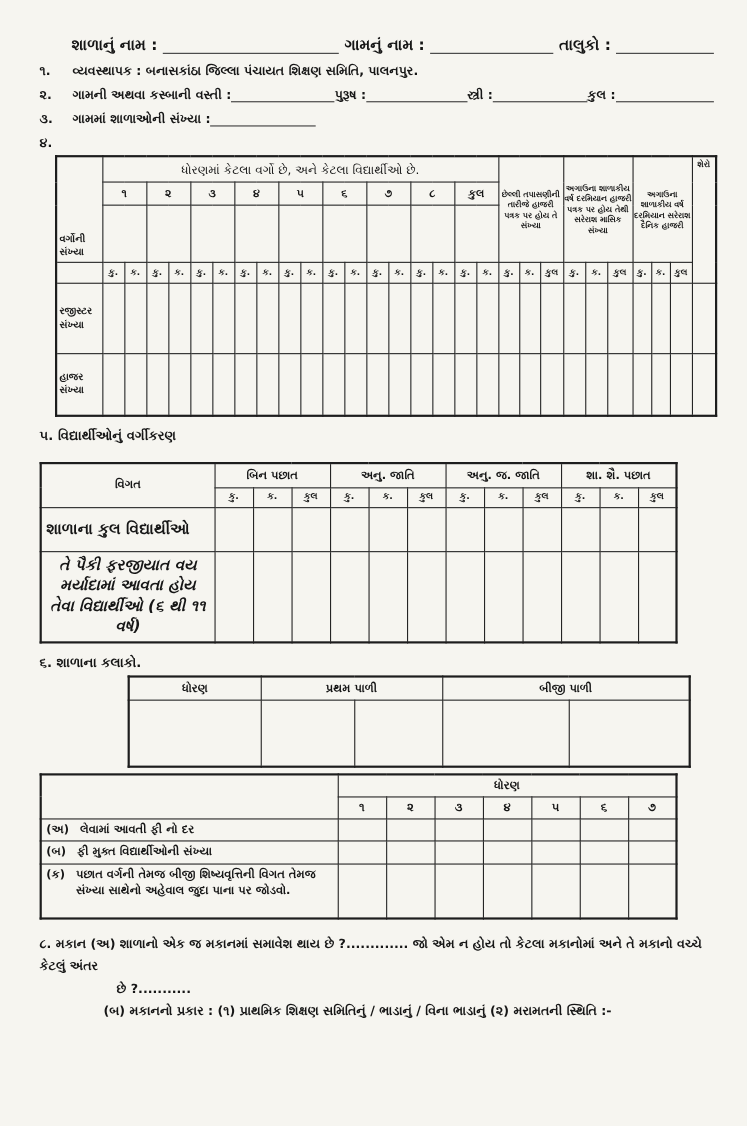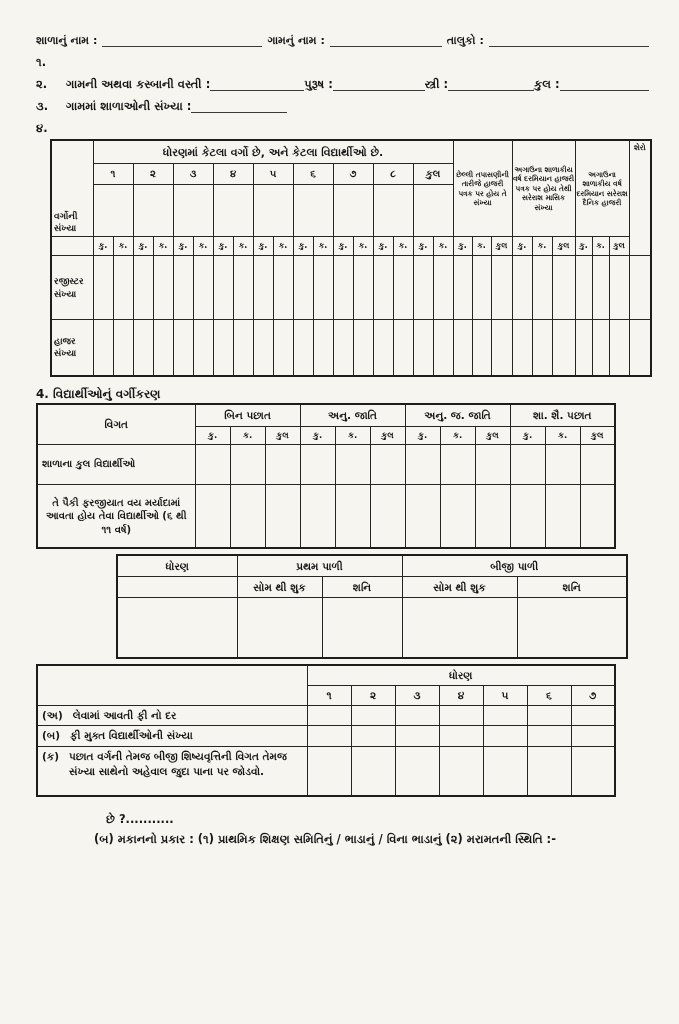--- a/index.html
+++ b/index.html
@@ -8,57 +8,57 @@
     background:#f6f5f0;
     font-family:"DejaVu Sans",sans-serif;
     color:#161616;
     -webkit-font-smoothing:antialiased;
   }
   .page{padding:20px 30px 0 36px;}
 
   .org-line{text-align:center;font-size:13.5px;font-weight:600;letter-spacing:.2px;}
   .doc-title{text-align:center;font-size:21px;font-weight:700;margin-top:3px;}
 
-  .form-line{display:flex;align-items:flex-end;font-size:11px;font-weight:600;margin-top:13px;gap:5px;white-space:nowrap;}
+  .form-line{display:flex;align-items:flex-end;font-size:14px;font-weight:600;margin-top:13px;gap:5px;white-space:nowrap;margin-left:29px;}
   .blank{border-bottom:1.3px solid #3a3a3a;height:13px;display:inline-block;}
   .grow{flex:1;}
 
   .sec1-head{text-align:center;font-size:16.5px;font-weight:700;margin-top:9px;}
 
   .item{display:flex;align-items:flex-end;font-size:11.5px;font-weight:600;margin-top:8px;white-space:nowrap;}
   .item .no{width:30px;flex:none;}
 
   table{border-collapse:collapse;table-layout:fixed;}
   td{border:1px solid #252525;padding:0 1px;overflow:hidden;vertical-align:middle;}
   .t-outer{border:2px solid #1d1d1d;}
 
   
   .t4{width:596px;margin-top:4px;margin-left:14px;}
   .t4 td{font-size:9.5px;}
-  .t4 .mainhdr{text-align:center;font-weight:700;font-size:11px;height:22px;}
+  .t4 .mainhdr{text-align:center;font-weight:400;font-size:11px;height:22px;}
   .t4 .stdno{text-align:center;font-weight:700;font-size:10px;height:20px;}
   .t4 .tiny{font-size:7.3px;line-height:1.3;text-align:center;padding:1px 0;font-weight:600;vertical-align:middle;}
   .t4 .remhdr{font-size:7.6px;text-align:center;vertical-align:top;font-weight:600;padding-top:2px;}
   .t4 .sub{font-size:8px;text-align:center;height:18px;font-weight:600;padding:0;}
   .t4 .rowlbl{font-size:9px;line-height:1.35;font-weight:600;padding:2px;}
   .t4 .clslbl{vertical-align:bottom;}
   .t4 .rc{height:52px;}
   .t4 .re{height:64px;}
   .t4 .rf{height:56px;}
 
   
   .sec-head{font-size:12px;font-weight:700;margin-top:10px;}
-  .t5{width:483px;margin-top:2px;padding-left:40px;}
+  .t5{width:483px;margin-top:17px;padding-left:40px;}
   .t5 .grp{text-align:center;font-weight:700;font-size:10.5px;height:21px;}
   .t5 .det{text-align:center;font-weight:700;font-size:10.5px;}
   .t5 .sub{text-align:center;font-size:8.5px;font-weight:600;height:17px;}
-  .t5 .rowlbl{font-size:10px;font-weight:600;padding:3px 4px;line-height:1.35;}
+  .t5 .rowlbl{font-size:14px;font-weight:600;padding:3px 4px;line-height:1.35;}
   .t5 .r1{height:40px;}
   .t5 .r2{height:64px;}
-  .t5 .ctr{text-align:center;}
+  .t5 .ctr{text-align:center;font-style:italic;}
 
   
   .t6{width:510px;margin-left:80px;margin-top:5px;}
   .t6 td{text-align:center;font-size:10.5px;font-weight:600;}
   .t6 .h{height:20px;font-weight:700;}
   .t6 .d{height:60px;}
 
   
   .t7{width:578px;margin-top:5px;}
   .t7 .h{text-align:center;font-weight:700;font-size:10.5px;height:19px;}
@@ -86,20 +86,21 @@
     <span>ગામનું નામ :</span>
     <span class="blank" style="width:112px"></span>
     <span>તાલુકો :</span>
     <span class="blank grow"></span>
   </div>
 
 
 
   <div class="item">
     <span class="no">૧.</span>
+    <span>વ્યવસ્થાપક : બનાસકાંઠા જિલ્લા પંચાયત શિક્ષણ સમિતિ, પાલનપુર.</span>
   </div>
 
   <div class="item">
     <span class="no">૨.</span>
     <span>ગામની અથવા કસ્બાની વસ્તી :</span>
     <span class="blank" style="width:94px"></span>
     <span>પુરૂષ :</span>
     <span class="blank" style="width:92px"></span>
     <span>સ્ત્રી :</span>
     <span class="blank" style="width:86px"></span>
@@ -251,21 +252,21 @@
           <td class="bc"></td>
           <td class="bc"></td>
       <td class="bc"></td>
           <td class="bc"></td>
           <td class="bc"></td>
           <td class="bc"></td>
     </tr>
   </tbody>
     </table>
 
-  <div class="sec-head">4. વિદ્યાર્થીઓનું વર્ગીકરણ</div>
+  <div class="sec-head">૫. વિદ્યાર્થીઓનું વર્ગીકરણ</div>
   <table class="t5 t-outer">
     <colgroup>
       <col style="width:158px">
       <col span="12" style="width:35px">
     </colgroup>
     <tbody>
         <tr>
       <td rowspan="2" class="det">વિગત</td>
       <td colspan="3" class="grp">બિન પછાત</td>
       <td colspan="3" class="grp">અનુ. જાતિ</td>
@@ -312,41 +313,35 @@
       <td class="bc"></td>
           <td class="bc"></td>
           <td class="bc"></td>
           <td class="bc"></td>
           <td class="bc"></td>
           <td class="bc"></td>
     </tr>
   </tbody>
     </table>
 
+  <div class="sec-head">૬. શાળાના કલાકો.</div>
   <table class="t6 t-outer">
     <colgroup>
       <col style="width:120px">
         <col style="width:85px">
         <col style="width:80px">
         <col style="width:115px">
         <col style="width:110px">
     </colgroup>
     <tbody>
         <tr>
       <td class="h">ધોરણ</td>
       <td colspan="2" class="h">પ્રથમ પાળી</td>
       <td colspan="2" class="h">બીજી પાળી</td>
     </tr>
-    <tr>
-      <td class="bc h"></td>
-      <td class="h">સોમ થી શુક</td>
-      <td class="h">શનિ</td>
-      <td class="h">સોમ થી શુક</td>
-      <td class="h">શનિ</td>
-    </tr>
     <tr class="d">
       <td class="bc"></td>
           <td class="bc"></td>
           <td class="bc"></td>
           <td class="bc"></td>
           <td class="bc"></td>
     </tr>
   </tbody>
     </table>
 
@@ -411,17 +406,18 @@
           <td class="bc"></td>
           <td class="bc"></td>
           <td class="bc"></td>
           <td class="bc"></td>
           <td class="bc"></td>
     </tr>
   </tbody>
     </table>
 
   <div class="s8">
+    <div>૮. મકાન (અ) શાળાનો એક જ મકાનમાં સમાવેશ થાય છે ?............. જો એમ ન હોય તો કેટલા મકાનોમાં અને તે મકાનો વચ્ચે કેટલું અંતર</div>
     <div class="l1b">છે ?...........</div>
     <div class="l2">(બ) મકાનનો પ્રકાર : (૧) પ્રાથમિક શિક્ષણ સમિતિનું / ભાડાનું / વિના ભાડાનું (૨) મરામતની સ્થિતિ :-</div>
   </div>
 
 </div>
 
 </body></html>

